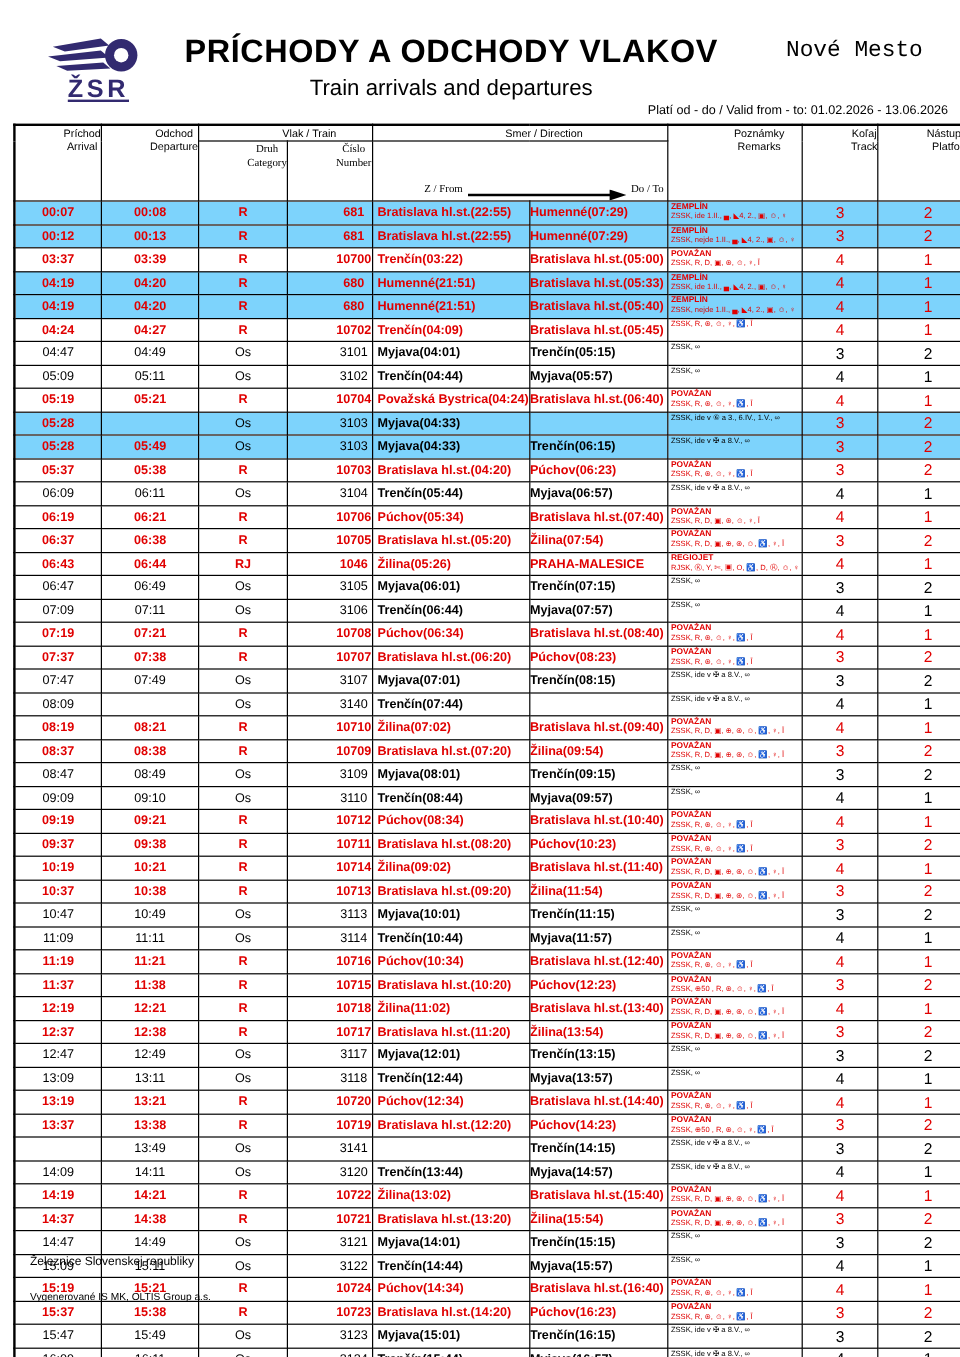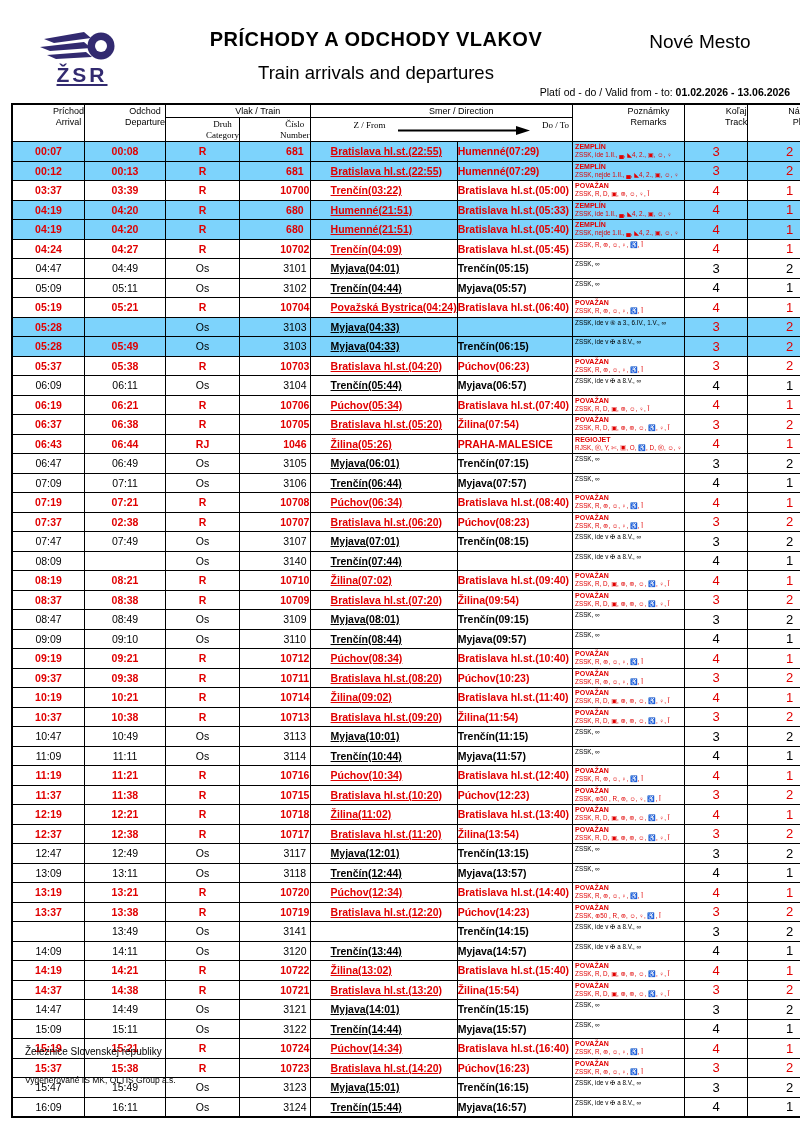--- a/index.html
+++ b/index.html
@@ -4,44 +4,44 @@
 <style>
   html,body{margin:0;padding:0;}
   body{width:800px;height:1131px;position:relative;background:#fff;color:#000;
        font-family:"Liberation Sans",sans-serif;overflow:hidden;}
 
   
   .logo{position:absolute;left:36px;top:30px;width:92px;text-align:center;}
   .logo svg{display:block;margin:0 auto;}
   .logo-text{font-weight:bold;font-size:21px;letter-spacing:3px;color:#322a70;line-height:1;text-decoration:underline;}
   .title{position:absolute;left:130px;top:28px;width:492px;text-align:center;
-         font-size:20px;font-weight:bold;letter-spacing:.5px;}
+         font-size:27px;font-weight:bold;letter-spacing:.5px;}
   .subtitle{position:absolute;left:130px;top:62px;width:492px;text-align:center;font-size:18.5px;}
-  .station{position:absolute;right:12px;top:31px;width:176px;text-align:center;
-           font-size:19px;line-height:22px;}
+  .station{position:absolute;right:0;top:31px;width:176px;text-align:center;
+           font-size:19px;line-height:22px;font-family:Liberation Mono, monospace;}
   .valid{position:absolute;right:10px;top:86px;font-size:10.5px;}
-  .valid b{font-weight:bold;}
+  .valid b{font-weight:normal;}
 
   
   table{border-collapse:collapse;table-layout:fixed;position:absolute;left:11px;top:103px;
         border:2px solid #000;}
   th,td{border:1px solid #000;padding:0;overflow:hidden;white-space:nowrap;}
   thead th{font-weight:normal;font-size:9px;line-height:11px;text-align:center;
            vertical-align:top;padding-top:1px;background:#fff;padding-left:40px;}
   thead tr.h1{height:12px;}
   thead tr.h2{height:24px;font-family:Liberation Serif, serif;}
   .smer-sub{text-align:left;}
-  .smer-flex{display:flex;align-items:flex-start;justify-content:space-between;padding:1px 3px 0 3px;}
+  .smer-flex{display:flex;align-items:flex-start;justify-content:space-between;padding:1px 3px 0 3px;margin-top:32px;}
   .smer-flex svg{margin-top:6px;}
 
   tbody td{height:17.5px;vertical-align:middle;font-size:10.5px;}
   .c-time{text-align:center;}
   .c-cat{text-align:center;}
   .c-num{text-align:center;padding-left:40px;}
-  .c-from{text-align:left;padding-left:20px;font-weight:bold;text-decoration:underline;}
+  .c-from{text-align:left;padding-left:4px;font-weight:bold;}
   .c-to{text-align:left;padding-right:3px;font-weight:bold;}
   .c-rem{vertical-align:top;padding:1px 2px 0 2px;line-height:8px;}
   .rname{font-size:7px;font-weight:bold;line-height:8px;}
   .rtext{font-size:6.3px;line-height:8px;}
   .c-tp{text-align:center;font-size:13px;font-weight:normal;}
 
   tr.red{color:#e00000;}
   tr.red .c-time,tr.red .c-cat,tr.red .c-num{font-weight:bold;}
   tr.blk{color:#000;}
   tr.mix{color:#000;}
@@ -390,21 +390,21 @@
         <td class="c-to">Bratislava hl.st.(08:40)</td>
         <td class="c-rem">
           <div class="rname">POVAŽAN</div>
           <div class="rtext">ZSSK, R, ⊛, ☺, ♀, ♿, Ī</div>
         </td>
         <td class="c-tp">4</td>
         <td class="c-tp">1</td>
       </tr>
       <tr class="red">
         <td class="c-time">07:37</td>
-        <td class="c-time">02:38</td>
+        <td class="c-time">07:38</td>
         <td class="c-cat">R</td>
         <td class="c-num">10707</td>
         <td class="c-from">Bratislava hl.st.(06:20)</td>
         <td class="c-to">Púchov(08:23)</td>
         <td class="c-rem">
           <div class="rname">POVAŽAN</div>
           <div class="rtext">ZSSK, R, ⊛, ☺, ♀, ♿, Ī</div>
         </td>
         <td class="c-tp">3</td>
         <td class="c-tp">2</td>

